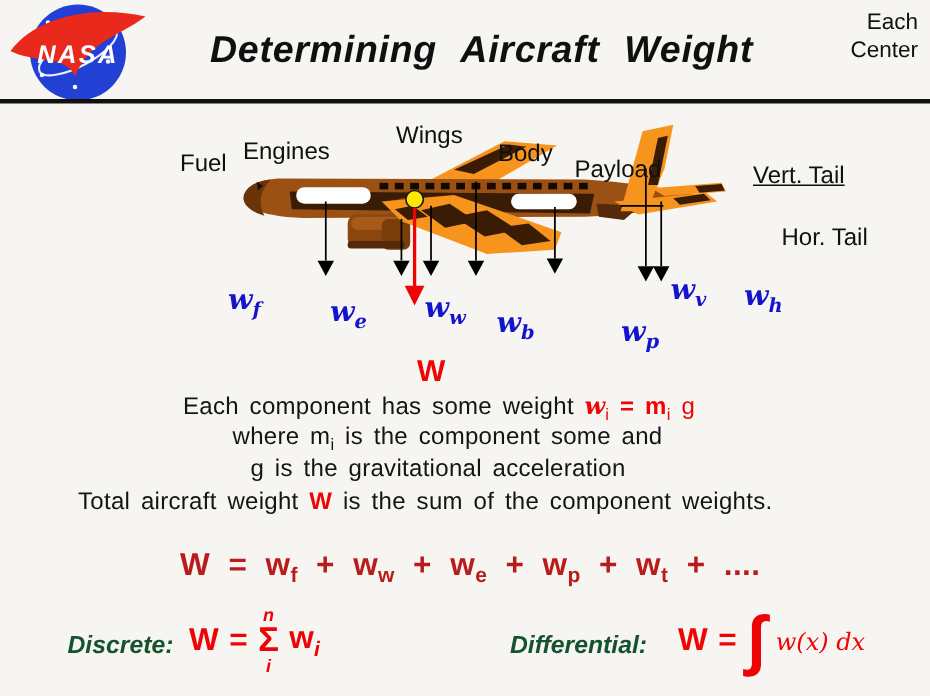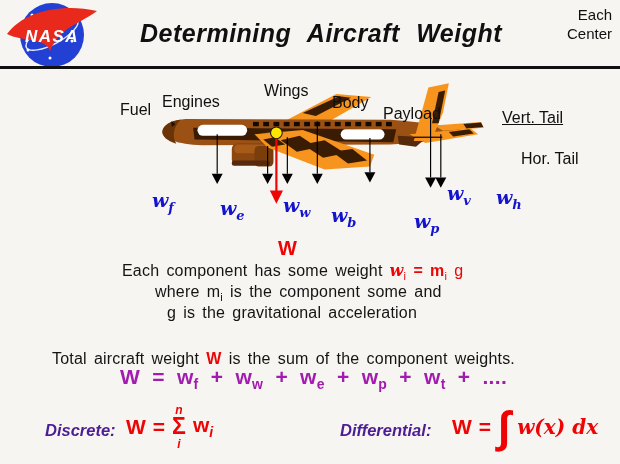--- a/index.html
+++ b/index.html
@@ -24,32 +24,32 @@
   }
   .wlabel sub { font-size:13px; }
   .total-w { font-size:20px; font-weight:bold; color:#ee0404; }
   
   .bodytext { font-size:16px; word-spacing:2.5px; letter-spacing:.2px; white-space:nowrap; }
   .bodytext sub { font-size:11px; }
   .red { color:#ee0404; }
   .red-eq-w { font-family:"DejaVu Serif", serif; font-style:italic; font-weight:bold; }
   .boldred { font-weight:bold; color:#ee0404; }
   .eq {
-    font-size:21px; font-weight:bold; color:#a21caf;
+    font-size:21px; font-weight:bold; color:#b91c1c;
     word-spacing:6px; letter-spacing:.3px; white-space:nowrap;
   }
   .eq sub { font-size:14px; }
-  .cap-label { font-size:16.5px; font-weight:bold; font-style:italic; color:#4c1d95; white-space:nowrap; }
+  .cap-label { font-size:16.5px; font-weight:bold; font-style:italic; color:#14532d; white-space:nowrap; }
   .formula { display:flex; align-items:center; gap:7px; color:#ee0404; font-weight:bold; font-size:21px; }
   .formula sub { font-size:14px; }
   .sigma-stack { display:inline-flex; flex-direction:column; align-items:center; line-height:1; }
   .sigma-stack .bound { font-size:12px; font-style:italic; }
   .sigma-glyph { font-size:23px; line-height:.95; }
   .integral-glyph { font-size:44px; font-weight:bold; line-height:.8; }
-  .integrand { font-family:"DejaVu Serif", serif; font-style:italic; font-weight:bold; font-size:20px; }
+  .integrand { font-family:"DejaVu Serif", serif; font-style:italic; font-weight:normal; font-size:16px; }
   svg { display:block; }
 </style>
 </head>
 <body>
 
 <div class="page">
 
   <svg class="abs" style="left:2px; top:1px;" width="100" height="70" viewBox="0 0 100 70">
     <circle cx="50" cy="34" r="32" fill="#2240d4"></circle>
     <ellipse cx="50" cy="33" rx="29" ry="10" fill="none" stroke="#ffffff" stroke-width="1.4" opacity="0.9" transform="rotate(-28 50 33)"></ellipse>
@@ -178,21 +178,21 @@
   <div class="abs wlabel" style="left:496px; top:188px;"><span>w</span><sub>h</sub></div>
   <div class="abs total-w" style="left:278px; top:237px;">W</div>
 
   <div class="abs bodytext" style="left:122px; top:261px;">
     <span>Each component has some weight</span><span class="red" style="margin-left:7px;"><span class="red-eq-w">w</span><sub>i</sub><span style="font-weight:bold;"> = m</span><sub>i</sub><span> g</span></span>
   </div>
   <div class="abs bodytext" style="left:155px; top:283px;">
     <span>where m</span><sub>i</sub><span> is the component some and</span>
   </div>
   <div class="abs bodytext" style="left:167px; top:304px;">g is the gravitational acceleration</div>
-  <div class="abs bodytext" style="left:52px; top:350px;">
+  <div class="abs bodytext" style="left:52px; top:326px;">
     <span>Total aircraft weight </span><span class="boldred">W</span><span> is the sum of the component weights.</span>
   </div>
 
   <div class="abs eq" style="left:120px; top:365px;">
     <span>W = </span><span><span>w</span><sub>f</sub><span> + </span></span><span><span>w</span><sub>w</sub><span> + </span></span><span><span>w</span><sub>e</sub><span> + </span></span><span><span>w</span><sub>p</sub><span> + </span></span><span><span>w</span><sub>t</sub><span> + ....</span></span>
   </div>
 
   <div class="abs cap-label" style="left:45px; top:421px;">Discrete:</div>
   <div class="abs formula" style="left:126px; top:405px; height:44px;">
     <span>W</span>

